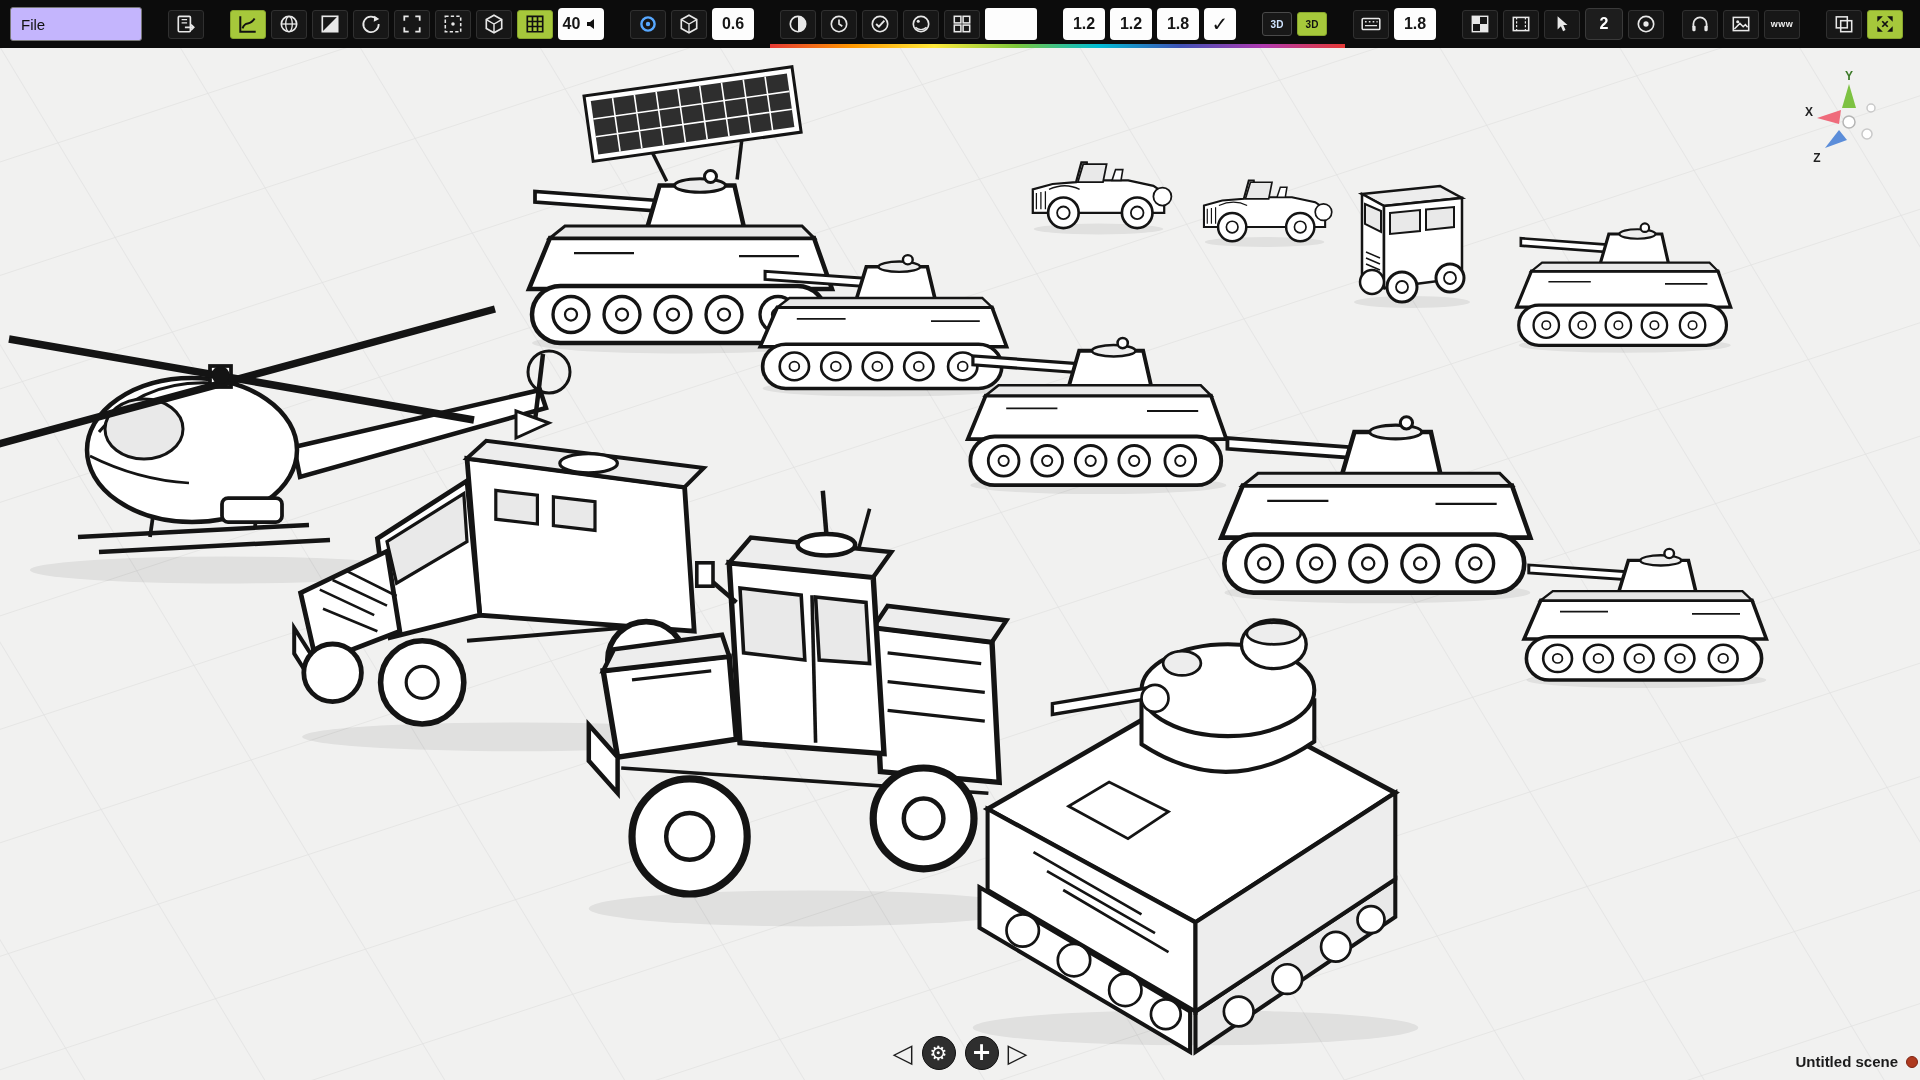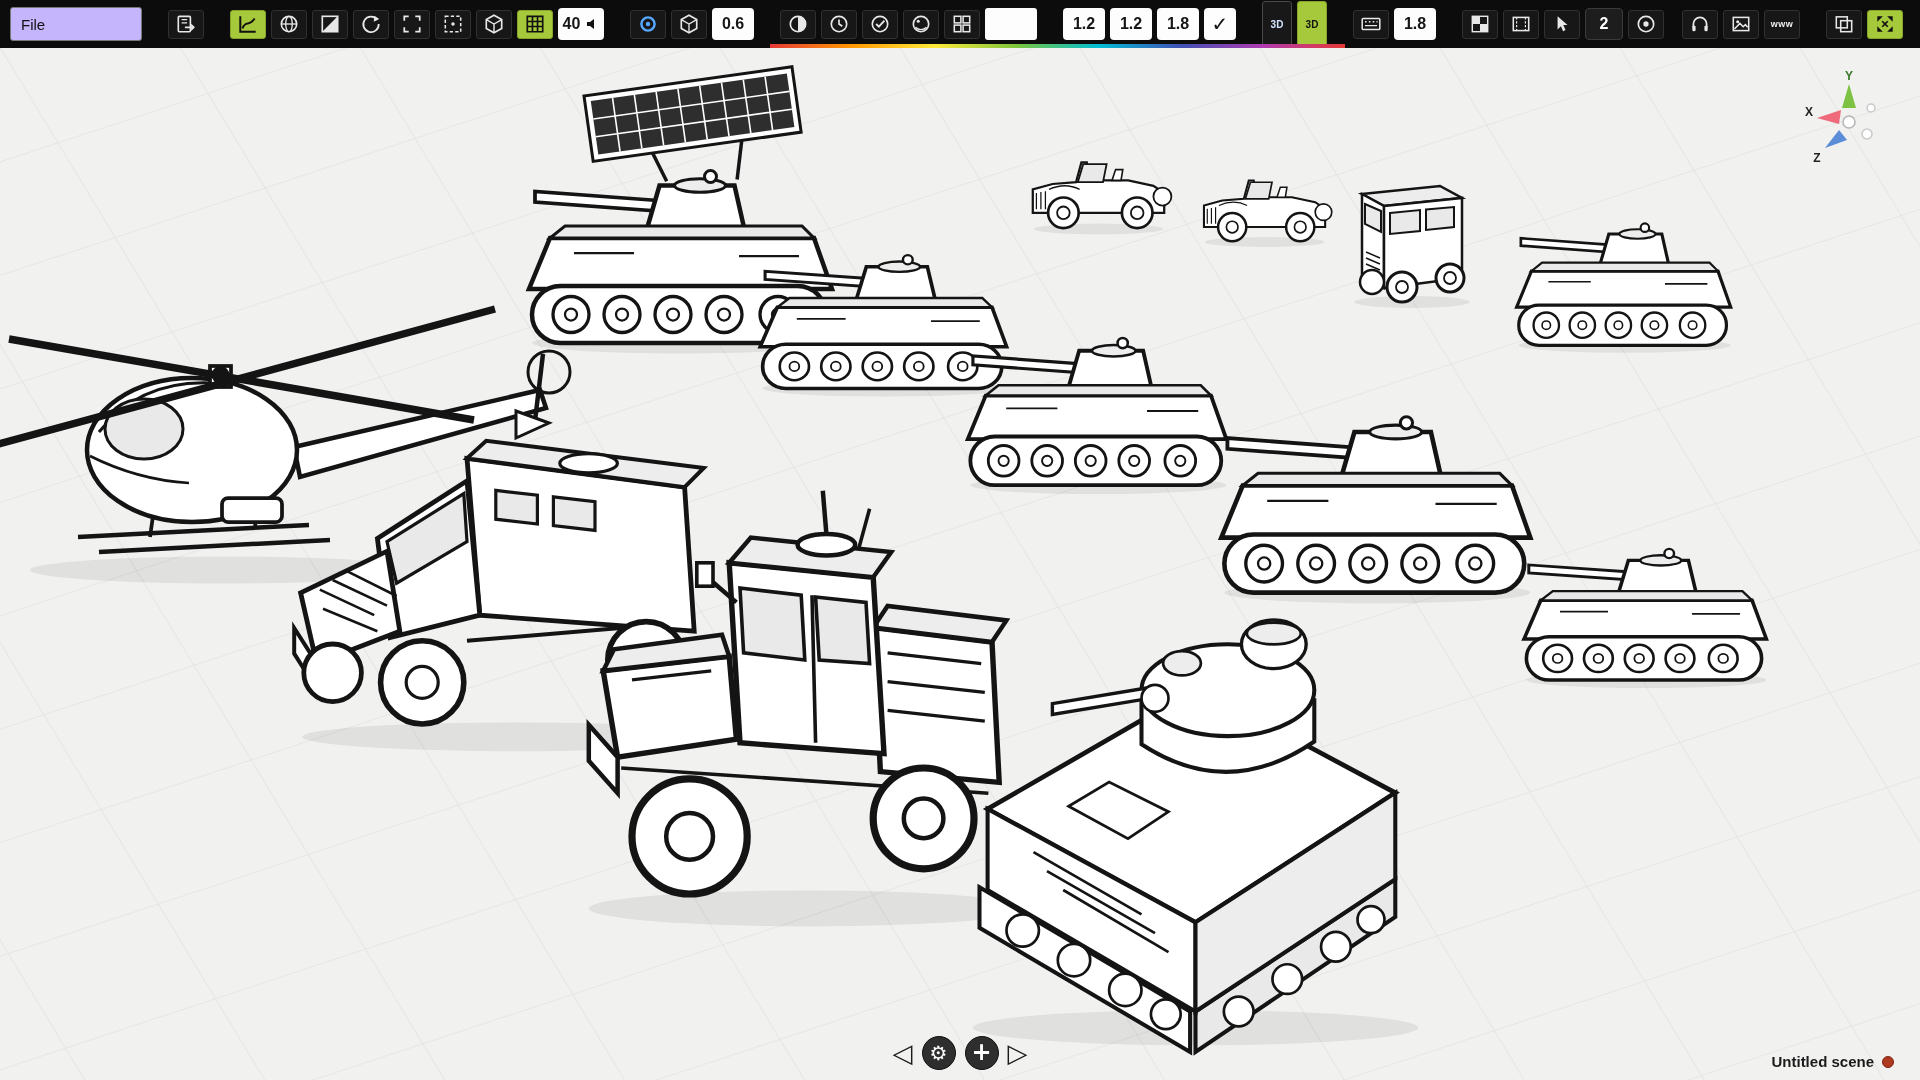--- a/index.html
+++ b/index.html
@@ -17,21 +17,21 @@
   .tbtn svg{display:block}
   .pill{height:32px;min-width:46px;background:#fdfdfd;border-radius:4px;display:flex;
     align-items:center;justify-content:center;font-size:16px;font-weight:bold;
     color:#161616;padding:0 3px;gap:5px;flex:0 0 auto}
   .pill.small{min-width:42px}
   .pill.dark{background:#1d1d1d;color:#fff;border:1px solid #3a3a3a;min-width:38px}
   .checkbox{width:32px;height:32px;background:#fdfdfd;border-radius:4px;display:flex;
     align-items:center;justify-content:center;font-size:20px;font-weight:bold;color:#111;
     font-family:"DejaVu Sans",sans-serif;flex:0 0 auto}
   .swatch{width:52px;height:32px;background:#fdfdfd;border-radius:3px;flex:0 0 auto}
-  .badge3d{width:30px;height:46px;background:#181818;border:1px solid #4a4a4a;border-radius:3px;
+  .badge3d{width:30px;height:24px;background:#181818;border:1px solid #4a4a4a;border-radius:3px;
     color:#cfe4ff;font-size:10px;font-weight:bold;display:flex;align-items:center;
     justify-content:center;flex:0 0 auto}
   .badge3d.lime{background:#a6c83b;color:#111;border-color:#87a52c}
   .wwwtxt{color:#eee;font-size:9px;font-weight:bold;letter-spacing:.5px}
   .gap{width:16px;flex:0 0 auto}
   .gap.s{width:8px}
   .rainbow{position:absolute;left:770px;top:44px;width:575px;height:4px;
     background:linear-gradient(90deg,#e53935,#ff9800,#ffe93b,#7cc63a,#00bcd4,#3f51b5,#b03ab0,#e53935)}
   
   .viewport{position:relative;width:1920px;height:1032px}
@@ -41,21 +41,21 @@
   
   .navbar{position:absolute;left:0;right:0;bottom:10px;display:flex;align-items:center;
     justify-content:center;gap:9px}
   .nav-arrow{font-family:"DejaVu Sans",sans-serif;font-size:26px;color:#1c1c1c;line-height:1}
   .nav-circle{width:34px;height:34px;border-radius:50%;background:#2e2e2e;color:#fff;
     display:flex;align-items:center;justify-content:center;border:1px solid #111;
     font-family:"DejaVu Sans",sans-serif}
   .nav-circle.gear{font-size:20px}
   .nav-circle.plus{font-size:24px;font-weight:bold;padding-bottom:2px}
   
-  .status{position:absolute;right:26px;bottom:10px;display:flex;align-items:center;gap:8px}
+  .status{position:absolute;right:2px;bottom:10px;display:flex;align-items:center;gap:8px}
   .status-name{font-size:15px;font-weight:bold;color:#1b1b1b}
   .status-dot{width:12px;height:12px;border-radius:50%;background:#ae3a1f;border:1px solid #7d2312}
 </style>
 </head>
 <body>
 
 <div class="toolbar">
   <div class="file-btn">
     <span>File</span>
   </div>

